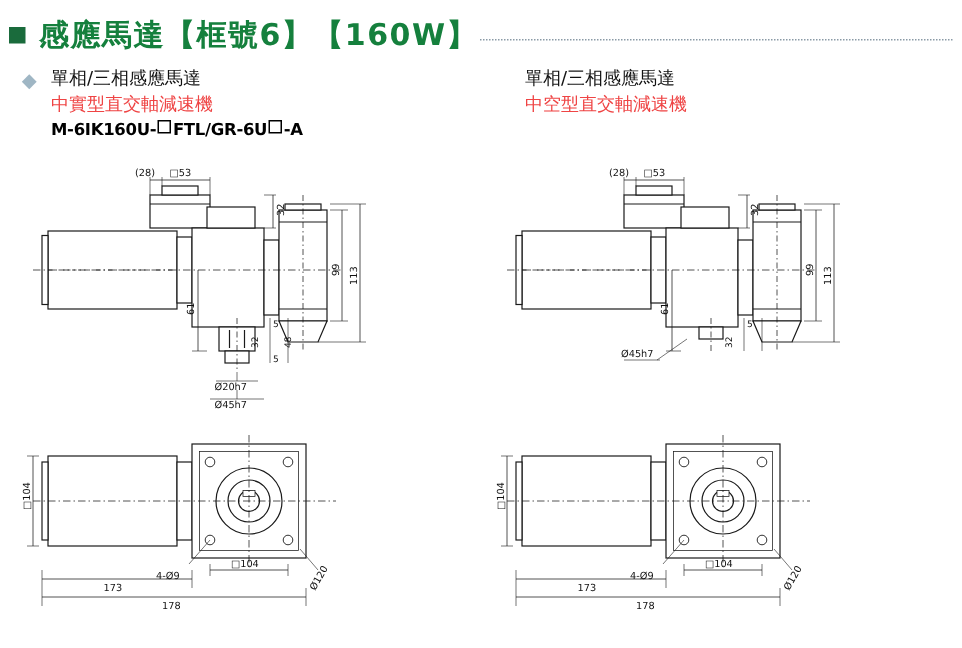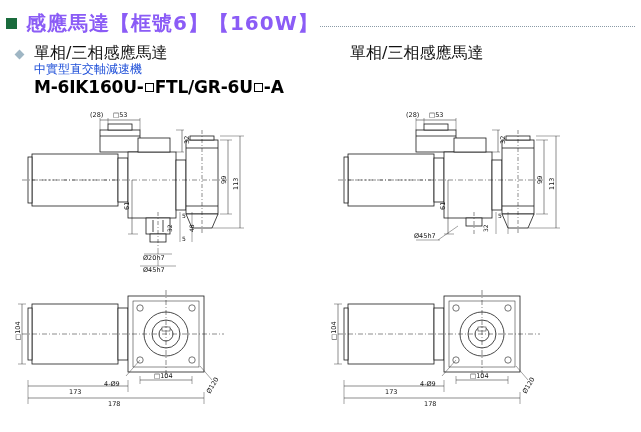--- a/index.html
+++ b/index.html
@@ -34,21 +34,21 @@
     width: 11px; height: 11px;
     background: #1a6b3c;
   }
   .header-title {
     position: absolute;
     left: 26px; top: 6px;
     font-size: 20px;
     font-weight: bold;
     letter-spacing: 1px;
     white-space: nowrap;
-    color: #8b5cf6;
+    color: #15803d;
   }
   .header-rule {
     position: absolute;
     left: 320px; top: 22px;
     right: 6px;
     height: 0;
     border-top: 1px dotted #8a9aa6;
   }
 
   
@@ -67,31 +67,31 @@
     width: 7px; height: 7px;
     background: #9fb6c4;
     transform: rotate(45deg);
   }
   .spec {
     position: absolute;
     left: 20px; top: 0;
     width: 280px;
   }
   .spec .l1 {
-    font-size: 16px;
+    font-size: 12px;
     line-height: 17px;
     color: #111;
   }
   .spec .l2 {
     font-size: 12px;
     line-height: 17px;
-    color: #1d4ed8;
+    color: #ef4444;
   }
   .spec .l3 {
-    font-size: 17px;
+    font-size: 11px;
     font-weight: bold;
     line-height: 18px;
     color: #000;
     letter-spacing: -0.2px;
   }
   .sqbox {
     display: inline-block;
     width: 7px; height: 7px;
     border: 1px solid #000;
     vertical-align: 1px;
@@ -276,20 +276,21 @@
           <text class="lbl" x="140" y="270">□104</text>
           <text class="lbl" x="196" y="286" transform="rotate(-60 196 286)">Ø120</text>
         </g>
       </svg>
     </div>
   </div>
 
   <div class="col col-right">
     <div class="spec">
       <div class="l1">單相/三相感應馬達</div>
+      <div class="l2">中空型直交軸減速機</div>
     </div>
 
     <div class="drawing">
       <svg width="300" height="318" viewBox="0 0 300 318" xmlns="http://www.w3.org/2000/svg">
         <g stroke="#1a1a1a" fill="none" stroke-width="0.8">
 
           <rect x="86" y="22" width="40" height="22" fill="#ffffff"></rect>
           <line x1="86" y1="28" x2="126" y2="28"></line>
           <rect x="94" y="16" width="24" height="6" fill="#ffffff"></rect>
 

